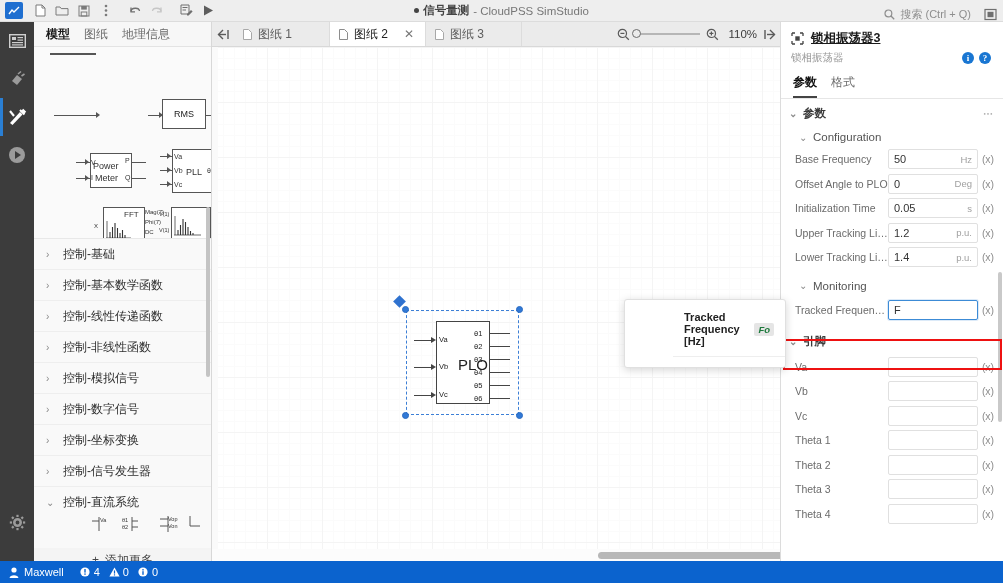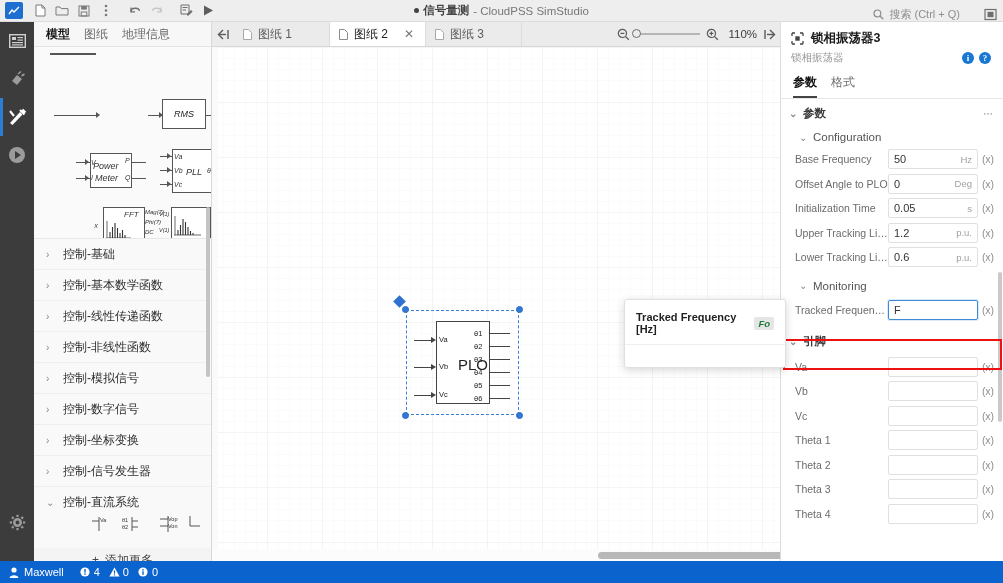--- a/index.html
+++ b/index.html
@@ -34,21 +34,21 @@
   .tb-title {
     position: absolute; left: 0; width: 1003px; text-align: center;
     font-size: 11.5px; color: #555; pointer-events: none;
     display: flex; align-items: center; justify-content: center; gap: 4px;
   }
   .tb-title .dot { width:5px;height:5px;border-radius:50%;background:#444;display:inline-block; }
   .tb-title .tname { font-weight: 600; color:#444;}
   .tb-title .tsub { color:#777; font-weight: 400;}
   .tb-right {
     position: absolute; right: 2px; top: 0; height: 28px;
-    display: flex; align-items: center; gap: 11px;
+    display: flex; align-items: center; gap: 0;
   }
   .tb-search {
     display: flex; align-items: center; gap: 5px;
     font-size: 11px; color: #9a9a9a; padding: 0 8px; height: 16px;
   }
   .tb-search .ph { color:#8e8e8e; }
 
   
   .rail {
     position: absolute; top: 22px; left: 0; width: 34px; height: 539px;
@@ -73,21 +73,21 @@
   .lib-tabs {
     height: 25px; display:flex; align-items:center; gap: 14px;
     padding-left: 12px; background:#f7f7f7; border-bottom:1px solid #e3e3e3;
     font-size: 12px;
   }
   .lib-tab { color:#6b6b6b; cursor:default; }
   .lib-tab.active { color:#1a1a1a; font-weight:700; }
   .lib-scroll { flex:1; overflow:hidden; position:relative; background:#f9f9f9; }
   .lib-preview {
     height: 192px; background:#fafafa; border-bottom:1px solid #e8e8e8;
-    position:relative; overflow:hidden;font-style:italic;
+    position:relative; overflow:hidden;
   }
   .lib-topcut { position:absolute; top:0; left:16px; width:150px; height:10px;
      overflow:hidden; }
   .lib-topcut .bar { width:46px;height:2px;background:#555;margin-top:6px;}
   .sym { position:absolute; }
   .symbox { border:1.3px solid #555; background:#fff; display:flex;align-items:center;justify-content:center;
     font-size:9px; color:#222; }
   .lead { position:absolute; background:#555; height:1.3px; }
   .arrowhead { position:absolute; width:0;height:0;
      border-top:3px solid transparent;border-bottom:3px solid transparent;border-left:4.5px solid #555; }
@@ -173,36 +173,36 @@
      border-top:3.2px solid transparent;border-bottom:3.2px solid transparent;border-left:5px solid #444;}
 
   
   .tooltip {
     position:absolute; left:624px; top:299px; width:162px; min-height:69px;
     background:#fff; border:1px solid #e0e0e0; border-radius:3px;
     box-shadow: 0 2px 8px rgba(0,0,0,.17);
     z-index: 40;
   }
   .tt-head { padding: 11px 11px 9px 11px; display:flex;align-items:center;gap:6px;
-    border-bottom:1px solid #eee; }
+    border-bottom:1px solid #eee;margin-left:48px; }
   .tt-title { font-size:11px; font-weight:700; color:#222; }
   .tt-badge {
     font-size:9.5px; font-style:italic; font-weight:700; color:#1d7a3c;
     background:#e5e5e5; border-radius:2px; padding:1px 4px;
   }
   .tt-desc { padding: 10px 11px 11px 11px; font-size:11.5px; color:#3d3d3d;}
 
   
   .props {
     position:absolute; top:22px; left:780px; width:223px; height:539px;
     background:#fff; border-left:1px solid #dcdcdc; overflow:hidden;
   }
   .props-head { padding: 8px 10px 0 10px; }
   .props-titlerow { display:flex; align-items:center; gap:7px; }
-  .props-title { font-size:12.5px; font-weight:700; color:#1a1a1a; }
+  .props-title { font-size:12.5px; font-weight:700; color:#1a1a1a;text-decoration:underline; }
   .props-subrow { display:flex; align-items:center; margin-top:4px; padding-right:2px;}
   .props-sub { font-size:10.5px; color:#9a9a9a; }
   .props-icons { margin-left:auto; display:flex; gap:5px; }
   .cicon { width:12px;height:12px;border-radius:50%;background:#1976d2;color:#fff;
     font-size:9px; font-weight:700; display:flex;align-items:center;justify-content:center; font-family:"Liberation Serif",serif;}
   .ptabs { display:flex; gap:14px; padding: 9px 12px 0 12px; border-bottom:1px solid #e6e6e6;}
   .ptab { font-size:12px; color:#6f6f6f; padding-bottom:5px; cursor:default;}
   .ptab.active { color:#111; font-weight:700; border-bottom:2px solid #444; }
   .psec { display:flex; align-items:center; gap:6px; padding: 7px 10px 6px 8px;
     font-size:11.5px; font-weight:700; color:#3a3a3a; }
@@ -733,21 +733,21 @@
       <span class="pfield">
         <span>1.2</span>
         <span class="unit">p.u.</span>
       </span>
       <span class="pxbtn">(x)</span>
     </div>
 
     <div class="prow">
       <span class="plabel">Lower Tracking Limit</span>
       <span class="pfield">
-        <span>0.6</span>
+        <span>1.4</span>
         <span class="unit">p.u.</span>
       </span>
       <span class="pxbtn">(x)</span>
     </div>
 
     <div class="psub" style="margin-top:6px;">
       <span class="chev">⌄</span>
       <span>Monitoring</span>
     </div>
 

